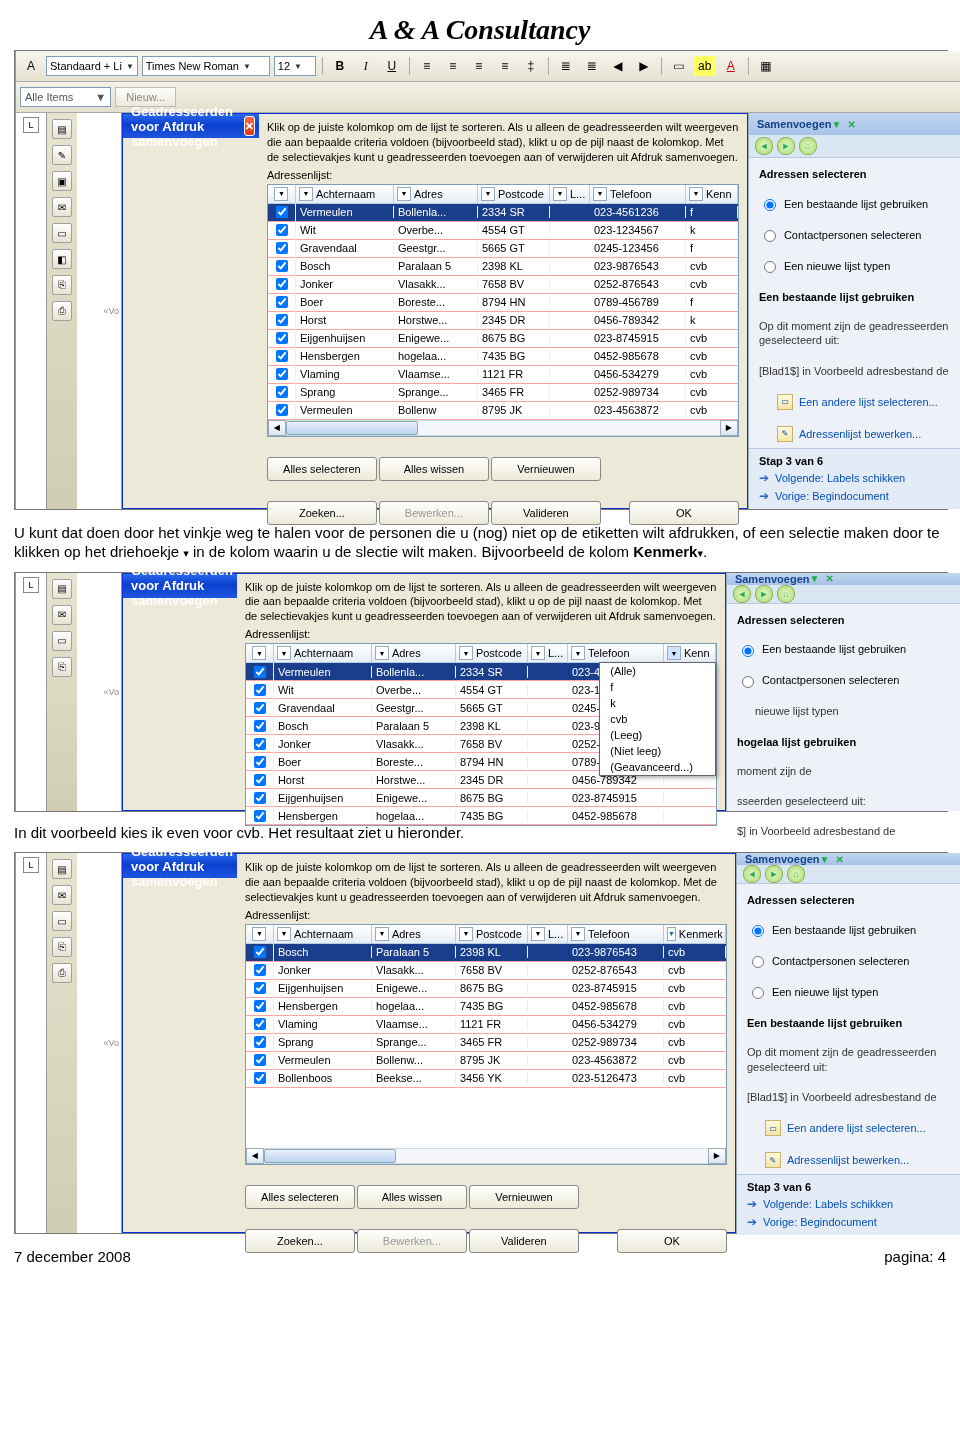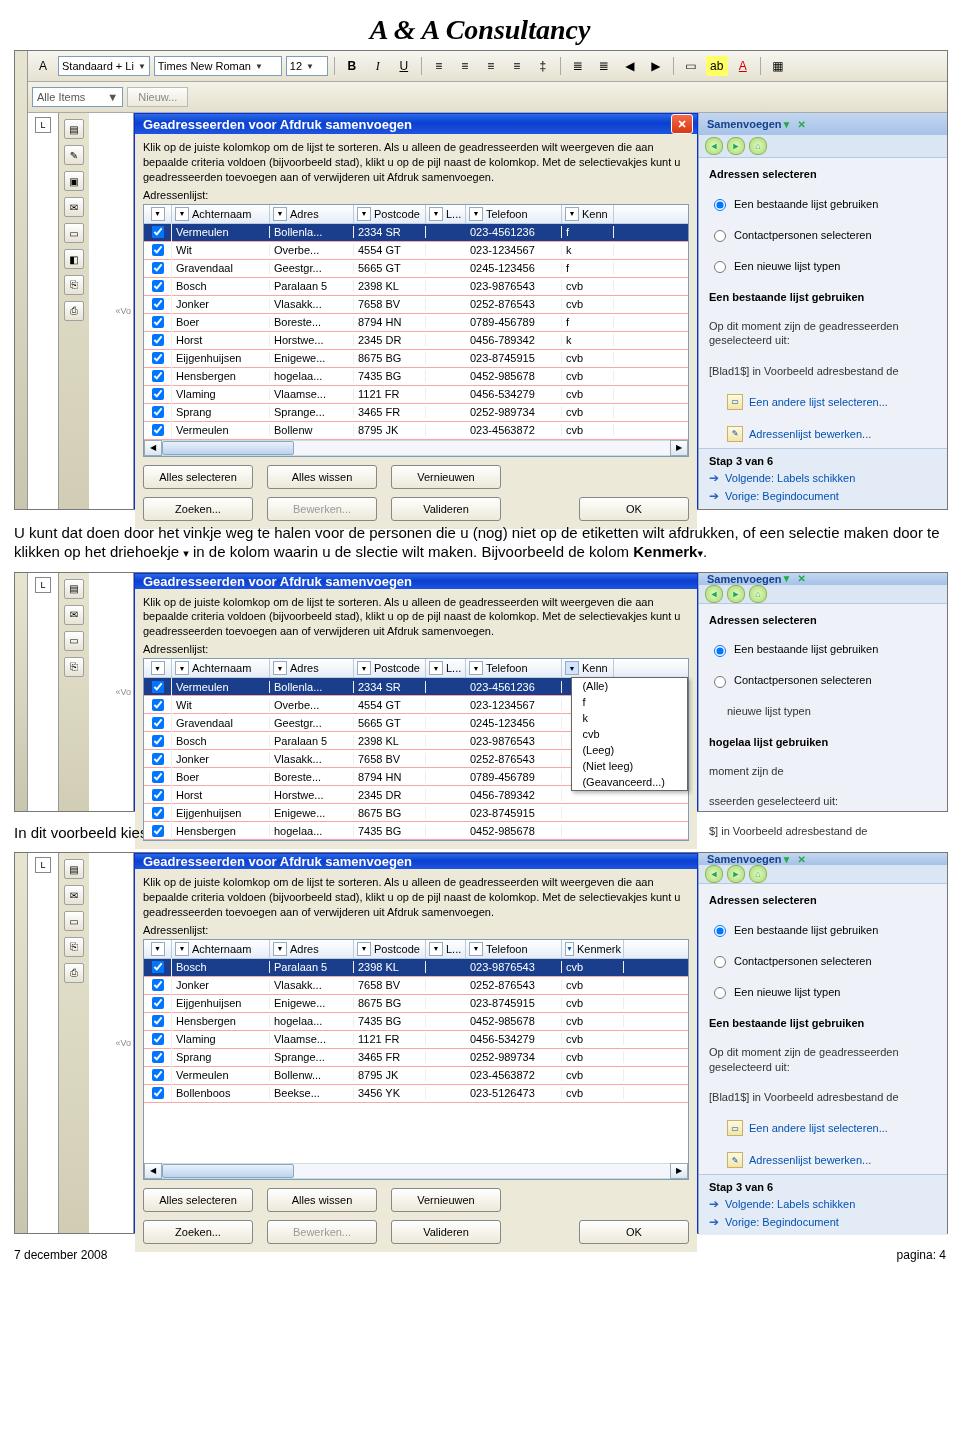--- a/index.html
+++ b/index.html
@@ -1,58 +1,58 @@
 <!DOCTYPE html>
 <html><head>
 <meta charset="utf-8">
 <style>
   body { margin:0; font-family: Arial, Helvetica, sans-serif; background:#fff; color:#000; width:960px; }
   .page { padding:12px 14px 8px 14px; }
   .doc-title { font-family: "Times New Roman", serif; font-style: italic; font-weight: bold; text-align:center; font-size:28px; margin:2px 0 4px 0; }
   .doc-para { font-size:15px; line-height:1.25; margin:0 0 10px 0; }
-  .footer { display:flex; justify-content:space-between; font-size:12px; padding:6px 14px 10px 14px; }
+  .footer { display:flex; justify-content:space-between; font-size:15px; padding:6px 14px 10px 14px; }
   .strip { display:flex; width:932px; border:1px solid #777; background:#ece9d8; }
   .gutter-left { width:12px; background:linear-gradient(#e7e4d0,#c9c6b0); border-right:1px solid #999; }
   .strip-body { flex:1; display:flex; flex-direction:column; }
   .word-toolbar { display:flex; align-items:center; gap:4px; height:26px; padding:2px 4px; background:linear-gradient(#f7f6ef,#e5e2d1); border-bottom:1px solid #aaa; font-size:11px; }
   .tb-font { height:18px; font-size:11px; border:1px solid #7f9db9; background:#fff; padding:0 3px; display:flex; align-items:center; gap:4px; }
   .tb-font .arrow, .col-h .arrow, .kenn-drop .arrow { font-size:8px; color:#333; }
   .tb-ico { width:20px; height:18px; display:inline-flex; align-items:center; justify-content:center; border:1px solid transparent; border-radius:2px; font-size:12px; }
   .tb-sep { width:1px; height:18px; background:#aaa; margin:0 2px; }
   .word-toolbar2 { display:flex; align-items:center; gap:4px; height:26px; padding:2px 4px; background:linear-gradient(#f4f2e6,#e3dfcd); border-bottom:1px solid #aaa; font-size:11px; }
   .alle-items { height:18px; border:1px solid #7f9db9; background:#fff; padding:0 4px; display:flex; align-items:center; gap:22px; color:#555; }
   .nieuw-btn { height:18px; border:1px solid #bbb; background:linear-gradient(#fdfdfb,#ece9da); padding:0 10px; display:flex; align-items:center; color:#888; }
   .content-row { display:flex; }
   .vruler { width:30px; background:#fff; border-right:1px solid #999; display:flex; flex-direction:column; align-items:center; padding-top:4px; gap:2px; }
   .L-tag { width:14px; height:14px; border:1px solid #888; font-size:9px; display:flex; align-items:center; justify-content:center; background:#fff; }
   .icon-col { width:30px; background:linear-gradient(#e7e4d0,#d1cdb5); display:flex; flex-direction:column; align-items:center; gap:6px; padding-top:6px; }
   .side-ico { width:18px; height:18px; border:1px solid #a0a0a0; background:linear-gradient(#fff,#e6e3d4); border-radius:2px; font-size:10px; display:flex; align-items:center; justify-content:center; }
   .doc-slice { width:42px; background:#fff; border-right:1px solid #999; display:flex; align-items:center; justify-content:flex-end; font-size:9px; color:#888; padding-right:2px; }
-  .dialog { flex:1; display:flex; flex-direction:column; border:1px solid #0831d9; }
+  .dialog { flex:1; display:flex; flex-direction:row; border:1px solid #0831d9; }
   .dlg-title { height:24px; background:linear-gradient(#2a6ae9,#0b3fd0 45%,#1E55DF); color:#fff; display:flex; align-items:center; justify-content:space-between; padding:0 4px 0 8px; font-size:13px; font-weight:bold; }
   .close-x { width:20px; height:18px; background:linear-gradient(#f46b4a,#d93712); border:1px solid #fff; border-radius:3px; display:flex; align-items:center; justify-content:center; color:#fff; font-size:11px; font-weight:bold; }
   .dlg-body { background:#ece9d8; padding:6px 8px 8px 8px; font-size:11px; color:#000; }
   .dlg-instr { line-height:1.35; }
   .dlg-label { margin-top:4px; }
   .grid-wrap { margin-top:3px; border:1px solid #7f9db9; background:#fff; font-size:11px; }
   .grid-head { display:flex; background:linear-gradient(#fff,#e6edf7); border-bottom:1px solid #bcd; }
   .col-h { border-right:1px solid #bcd; padding:2px 3px; display:flex; align-items:center; gap:3px; box-sizing:border-box; }
   .col-h.chk { width:28px; justify-content:center; }
   .col-h .arrow-box { width:12px; height:12px; border:1px solid #9ab; display:flex; align-items:center; justify-content:center; font-size:7px; background:#fff; }
   .grid-row { display:flex; border-bottom:1px solid #fca5a5; height:17px; align-items:center; }
   .grid-row.sel { background:#1a3e8b; color:#fff; }
   .cell { border-right:1px solid #eee; padding:0 4px; box-sizing:border-box; overflow:hidden; white-space:nowrap; }
   .cell.chk { width:28px; display:flex; justify-content:center; }
   .cell.chk input { width:12px; height:12px; }
   .c-ach { width:98px; } .c-adr { width:84px; } .c-pc { width:72px; } .c-l { width:40px; } .c-tel { width:96px; } .c-ken { width:52px; }
   .hscroll { height:16px; background:#ece9d8; display:flex; align-items:center; }
   .hs-btn { width:16px; height:14px; border:1px solid #9ab; background:linear-gradient(#fff,#dbe5f1); font-size:8px; display:flex; align-items:center; justify-content:center; }
   .hs-track { flex:1; height:14px; background:#f4f6fb; border-top:1px solid #cdd; border-bottom:1px solid #cdd; position:relative; }
   .hs-thumb { position:absolute; left:0; top:0; height:12px; width:130px; background:linear-gradient(#eaf1fb,#bcd2ef); border:1px solid #8ab; border-radius:2px; }
-  .dlg-btns { display:flex; gap:14px; margin-top:8px; flex-wrap:wrap; align-items:center; }
+  .dlg-btns { display:flex; gap:2px; margin-top:20px; flex-wrap:wrap; align-items:center; }
   .dlg-btns .spacer { flex:1; }
   .winbtn { min-width:92px; height:22px; background:linear-gradient(#fff,#ece9d8); border:1px solid #888; border-radius:3px; font-size:11px; display:flex; align-items:center; justify-content:center; padding:0 8px; }
   .winbtn.disabled { color:#999; }
   .taskpane { width:248px; background:#eef2f8; border-left:1px solid #9ab; display:flex; flex-direction:column; font-size:11px; }
   .tp-title { height:22px; background:linear-gradient(#c3d6f0,#a6c2e8); display:flex; align-items:center; justify-content:flex-start; padding:0 4px 0 8px; font-weight:bold; color:#15428b; }
   .tp-title .tp-ctrls { display:flex; gap:6px; font-size:10px; color:#2a4; }
   .tp-nav { height:22px; background:#dbe6f4; display:flex; align-items:center; gap:4px; padding:0 6px; border-bottom:1px solid #b5c9e2; }
   .tp-nav span { width:16px; height:16px; border:1px solid #8fb358; border-radius:8px; background:radial-gradient(#e4f7c8,#a7db6e); font-size:9px; display:flex; align-items:center; justify-content:center; color:#2a5; }
   .tp-body { padding:8px 10px 6px 10px; display:flex; flex-direction:column; gap:16px; flex:1; }
   .tp-h { font-weight:bold; color:#000; margin-top:2px; }

